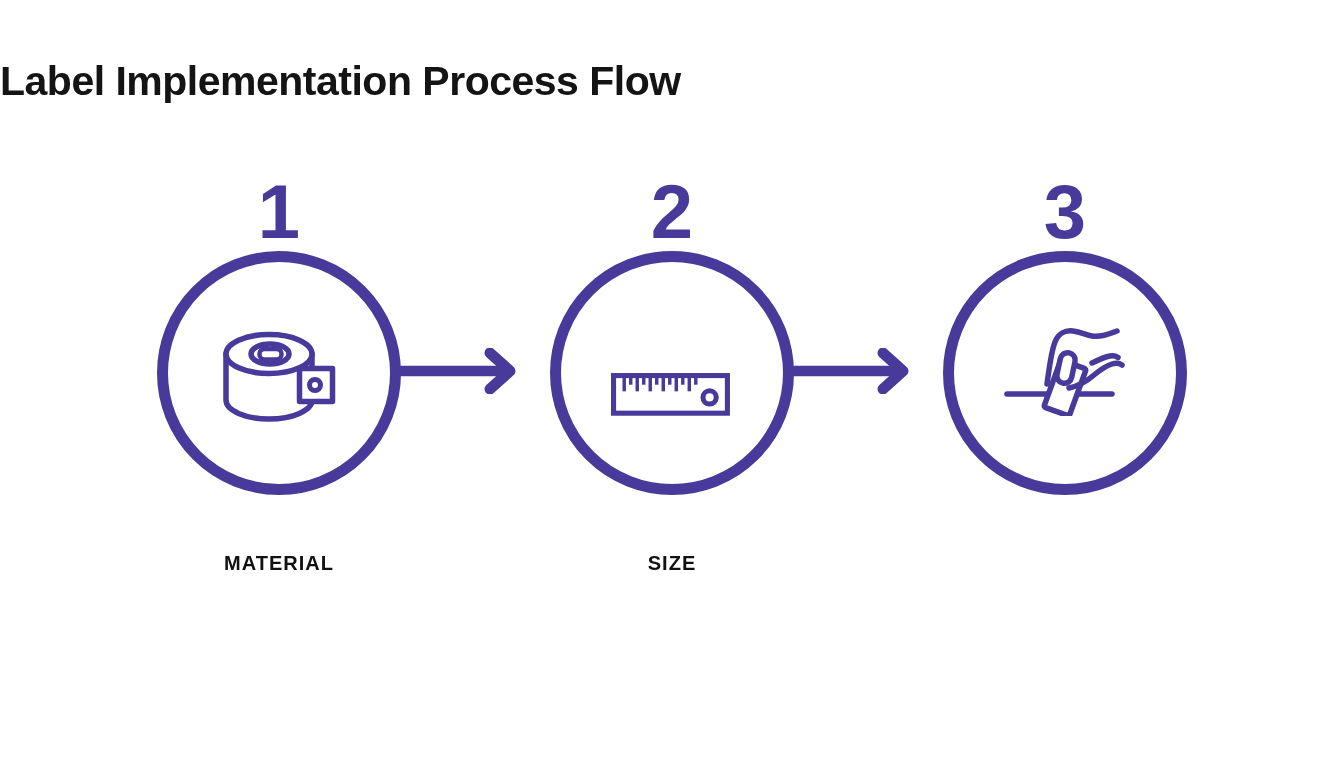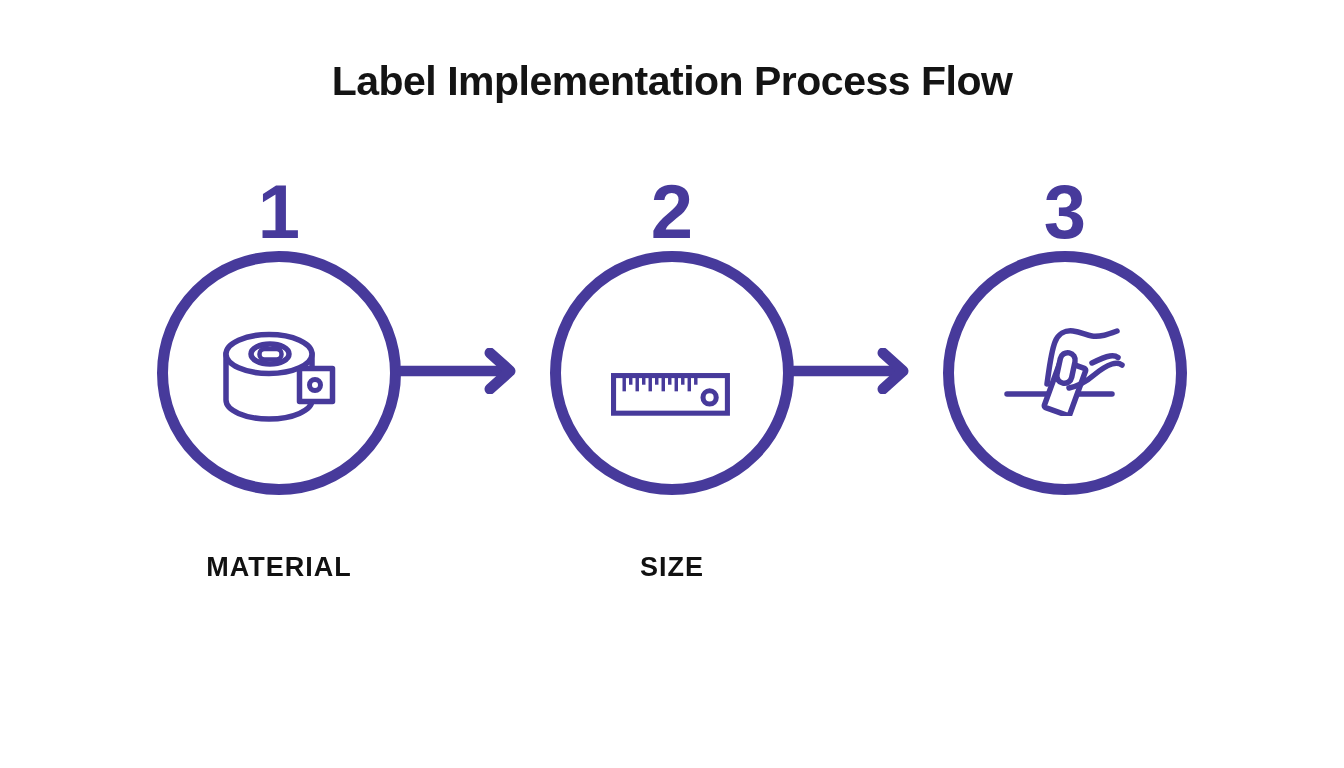--- a/index.html
+++ b/index.html
@@ -12,21 +12,21 @@
   html, body { margin: 0; padding: 0; }
   body {
     width: 1344px;
     height: 768px;
     background: var(--background);
     font-family: "Liberation Sans", sans-serif;
     overflow: hidden;
   }
   .page-title {
     margin: 58px 0 0 0;
-    text-align: center;
+    text-align: left;
     font-size: 41px;
     font-weight: bold;
     letter-spacing: -0.5px;
     color: var(--title-text);
     line-height: 1.15;
   }
   .flow {
     margin-top: 72px;
     display: flex;
     justify-content: center;
@@ -51,21 +51,21 @@
     border: 11px solid var(--accent);
     border-radius: 50%;
     background: var(--background);
     display: flex;
     align-items: center;
     justify-content: center;
     color: var(--accent);
   }
   .step-label {
     margin-top: 57px;
-    font-size: 27px;
+    font-size: 20px;
     font-weight: bold;
     letter-spacing: 1px;
     color: var(--label-text);
     white-space: nowrap;
   }
   .connector {
     width: 149px;
     margin-top: 171px;
     display: flex;
     justify-content: flex-start;

